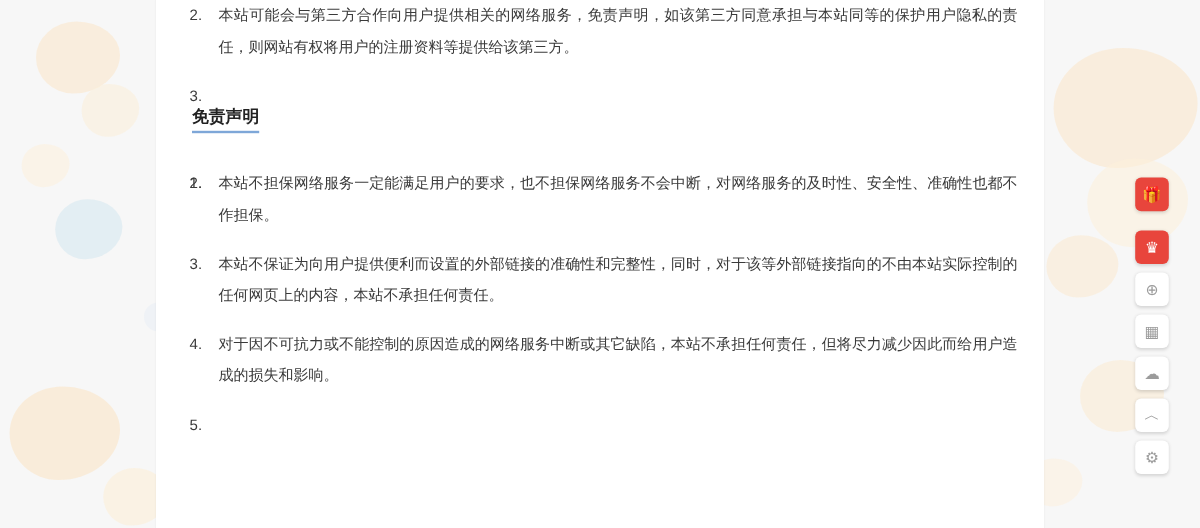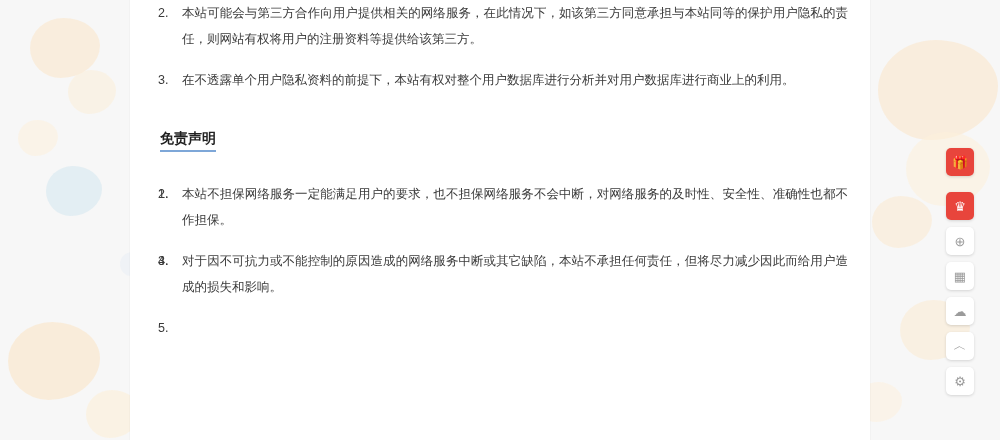--- a/index.html
+++ b/index.html
@@ -150,41 +150,41 @@
   <div class="blob b13"></div>
 </div>
 
 <div class="sheet">
   <div class="sheet-inner">
 
     
     <ol class="num-list top-block">
       <li>
         <span class="idx">2.</span>
-        <span>本站可能会与第三方合作向用户提供相关的网络服务，在此情况下，如该第三方同意承担与本站同等的保护用户隐私的责任，则网站有权将用户的注册资料等提供给该第三方。</span>
+        <span>本站可能会与第三方合作向用户提供相关的网络服务，免责声明，如该第三方同意承担与本站同等的保护用户隐私的责任，则网站有权将用户的注册资料等提供给该第三方。</span>
       </li>
       <li>
         <span class="idx">3.</span>
-        <span>在不透露单个用户隐私资料的前提下，本站有权对整个用户数据库进行分析并对用户数据库进行商业上的利用。</span>
       </li>
     </ol>
 
     
     <h3 class="section-title">免责声明</h3>
 
     <ol class="num-list">
       <li>
         <span class="idx">1.</span>
       </li>
       <li>
         <span class="idx">2.</span>
         <span>本站不担保网络服务一定能满足用户的要求，也不担保网络服务不会中断，对网络服务的及时性、安全性、准确性也都不作担保。</span>
       </li>
       <li>
         <span class="idx">3.</span>
+        <span>本站不保证为向用户提供便利而设置的外部链接的准确性和完整性，同时，对于该等外部链接指向的不由本站实际控制的任何网页上的内容，本站不承担任何责任。</span>
       </li>
       <li>
         <span class="idx">4.</span>
         <span>对于因不可抗力或不能控制的原因造成的网络服务中断或其它缺陷，本站不承担任何责任，但将尽力减少因此而给用户造成的损失和影响。</span>
       </li>
       <li>
         <span class="idx">5.</span>
 
       </li>
     </ol>

